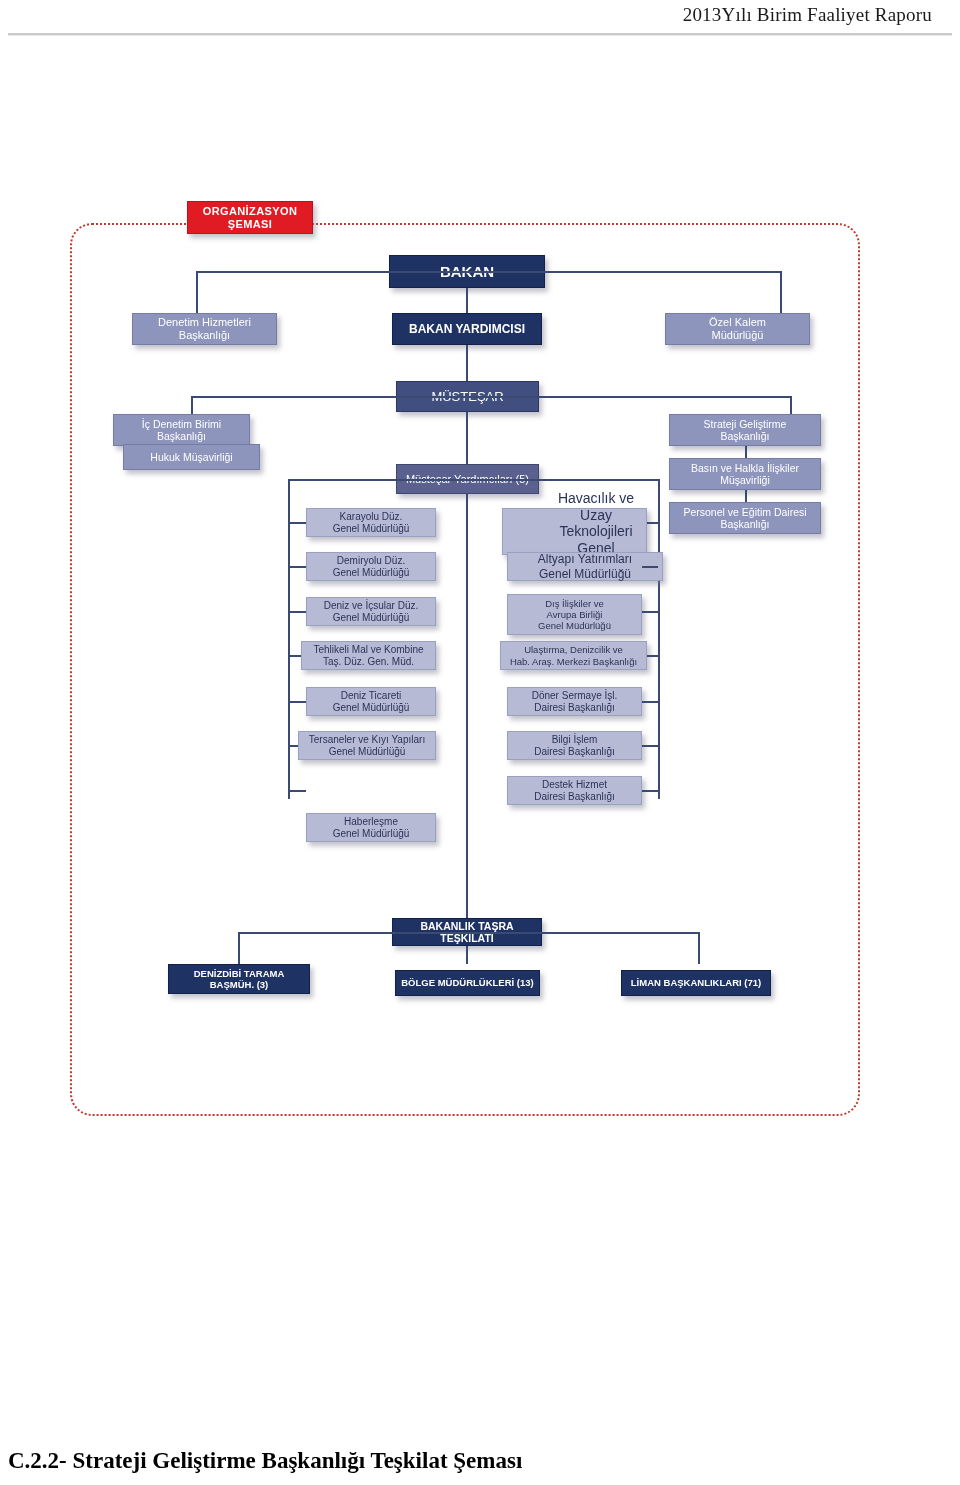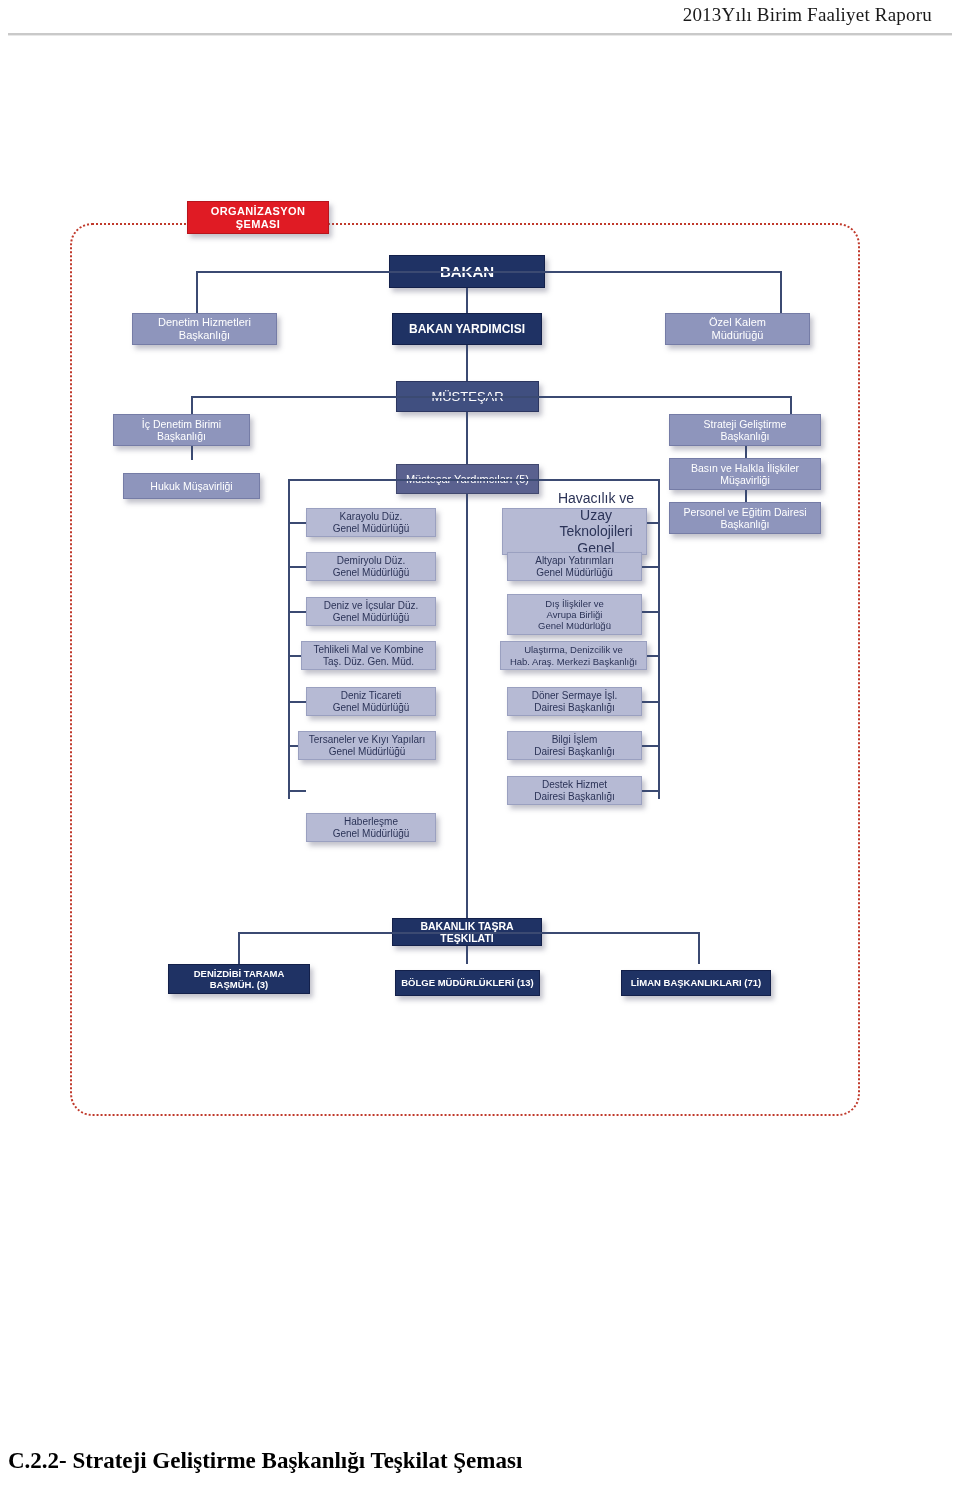--- a/index.html
+++ b/index.html
@@ -135,21 +135,21 @@
 
 <div class="page-header">
   <div class="hdr-right">2013Yılı Birim Faaliyet Raporu</div>
   <div class="hdr-rule"></div>
 </div>
 
 <div class="chart-area">
 
   <div class="dotted-frame"></div>
 
-  <div class="node red" style="left:187px; top:201px; width:142px; height:33px; font-size:11px;">ORGANİZASYON ŞEMASI</div>
+  <div class="node red" style="left:187px; top:201px; width:126px; height:33px; font-size:11px;">ORGANİZASYON ŞEMASI</div>
 
   <div class="node navy" style="left:389px; top:255px; width:156px; height:33px; font-size:15px;">BAKAN</div>
 
   <div class="conn h" style="left:196px; top:271px; width:586px;"></div>
   <div class="conn v" style="left:196px; top:271px; height:45px;"></div>
   <div class="conn v" style="left:780px; top:271px; height:45px;"></div>
   <div class="conn v" style="left:466px; top:288px; height:28px;"></div>
 
   <div class="node light" style="left:132px; top:313px; width:145px; height:32px; font-size:11px;">Denetim Hizmetleri
 Başkanlığı</div>
@@ -162,21 +162,21 @@
   <div class="node slate" style="left:396px; top:381px; width:143px; height:31px; font-size:13px;">MÜSTEŞAR</div>
 
   <div class="conn h" style="left:191px; top:396px; width:600px;"></div>
   <div class="conn v" style="left:191px; top:396px; height:20px;"></div>
   <div class="conn v" style="left:790px; top:396px; height:20px;"></div>
   <div class="conn v" style="left:466px; top:412px; height:52px;"></div>
 
   <div class="node light" style="left:113px; top:414px; width:137px; height:32px; font-size:10.5px;">İç Denetim Birimi
 Başkanlığı</div>
   <div class="conn v" style="left:191px; top:446px; height:14px;"></div>
-  <div class="node light" style="left:123px; top:473px; width:137px; height:26px; font-size:10.5px;">Hukuk Müşavirliği</div>
+  <div class="node light" style="left:123px; top:444px; width:137px; height:26px; font-size:10.5px;">Hukuk Müşavirliği</div>
 
   <div class="node light" style="left:669px; top:414px; width:152px; height:32px; font-size:10.5px;">Strateji Geliştirme
 Başkanlığı</div>
   <div class="conn v" style="left:745px; top:446px; height:12px;"></div>
   <div class="node light" style="left:669px; top:458px; width:152px; height:32px; font-size:10.5px;">Basın ve Halkla İlişkiler
 Müşavirliği</div>
   <div class="conn v" style="left:745px; top:490px; height:12px;"></div>
   <div class="node light" style="left:669px; top:502px; width:152px; height:32px; font-size:10.5px;">Personel ve Eğitim Dairesi
 Başkanlığı</div>
 
@@ -212,21 +212,21 @@
   <div class="conn h" style="left:288px; top:745px; width:10px;"></div>
 
   <div class="node lilac" style="left:306px; top:776px; width:130px; height:29px; font-size:10px;margin-top:37px;">Haberleşme
 Genel Müdürlüğü</div>
   <div class="conn h" style="left:288px; top:790px; width:18px;"></div>
 
   <div class="node lilac" style="left:502px; top:508px; width:145px; height:47px; font-size:14px;padding-left:47px;">Havacılık ve Uzay Teknolojileri
 Genel Müdürlüğü</div>
   <div class="conn h" style="left:647px; top:522px; width:11px;"></div>
 
-  <div class="node lilac" style="left:507px; top:552px; width:135px; height:29px; font-size:10px;">Altyapı Yatırımları
+  <div class="node lilac" style="left:507px; top:552px; width:156px; height:29px; font-size:12px;">Altyapı Yatırımları
 Genel Müdürlüğü</div>
   <div class="conn h" style="left:642px; top:566px; width:16px;"></div>
 
   <div class="node lilac" style="left:507px; top:594px; width:135px; height:41px; font-size:9.5px;">Dış İlişkiler ve
 Avrupa Birliği
 Genel Müdürlüğü</div>
   <div class="conn h" style="left:642px; top:611px; width:16px;"></div>
 
   <div class="node lilac" style="left:500px; top:641px; width:147px; height:29px; font-size:9.5px;">Ulaştırma, Denizcilik ve
 Hab. Araş. Merkezi Başkanlığı</div>

